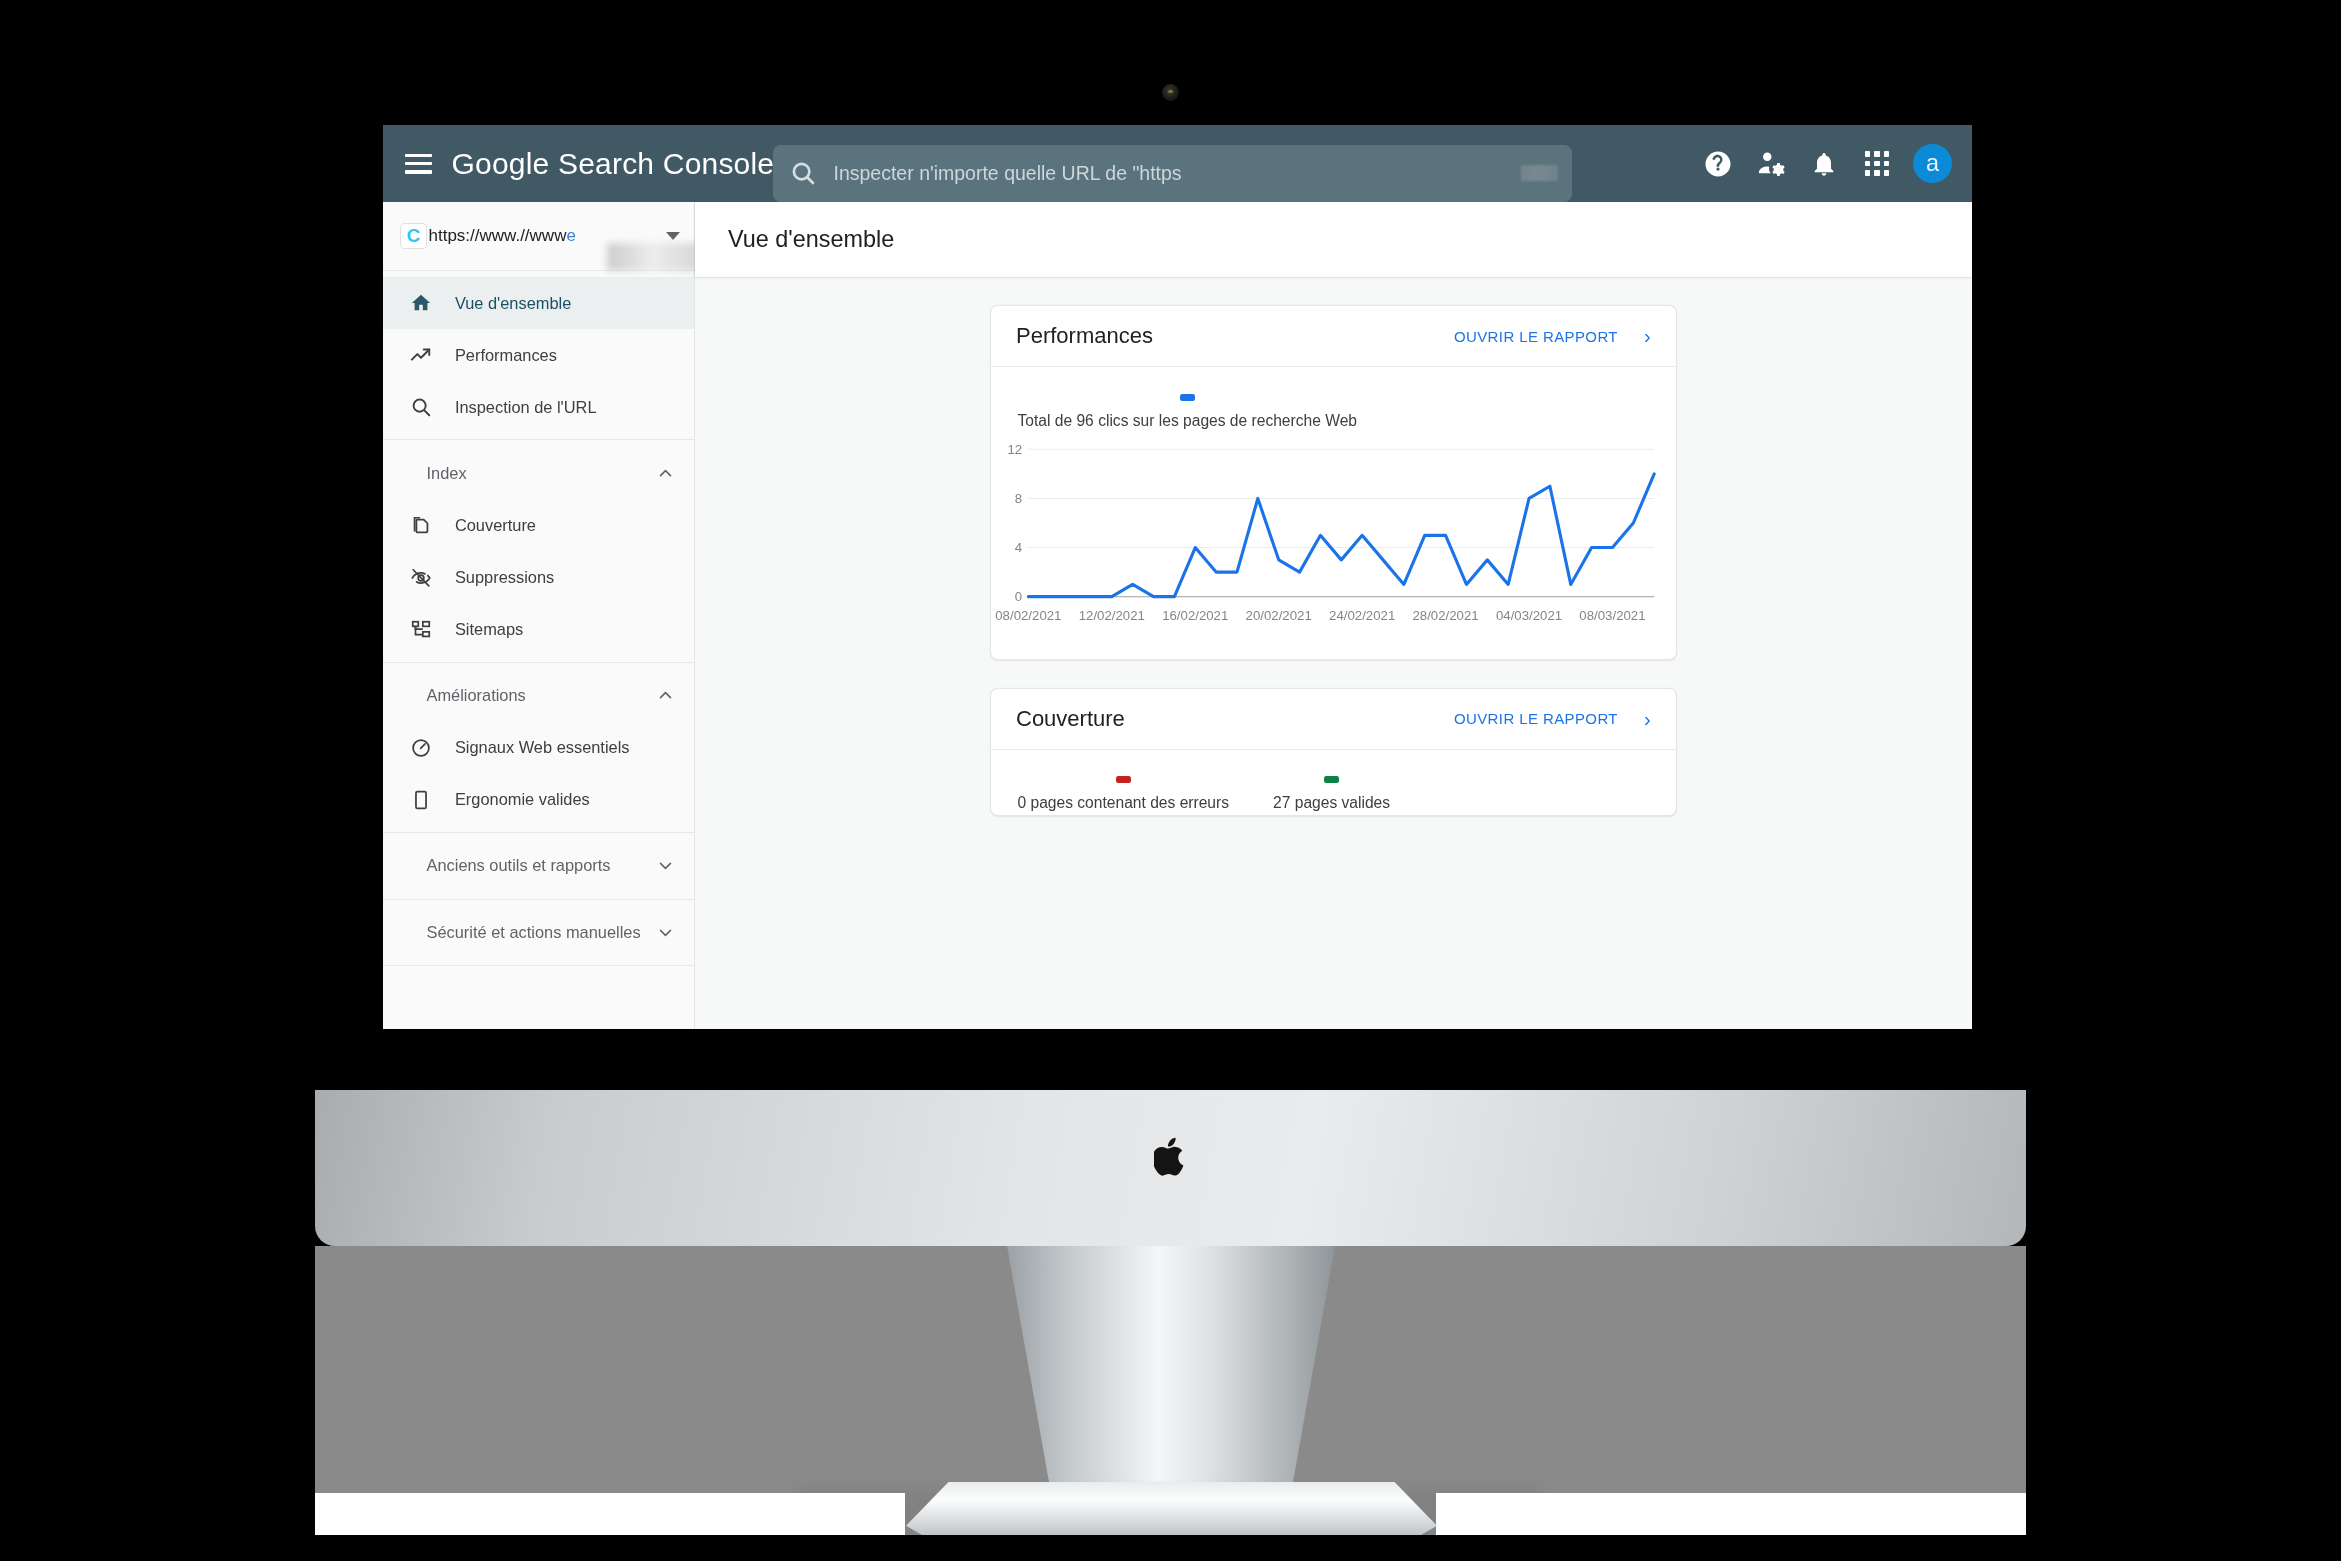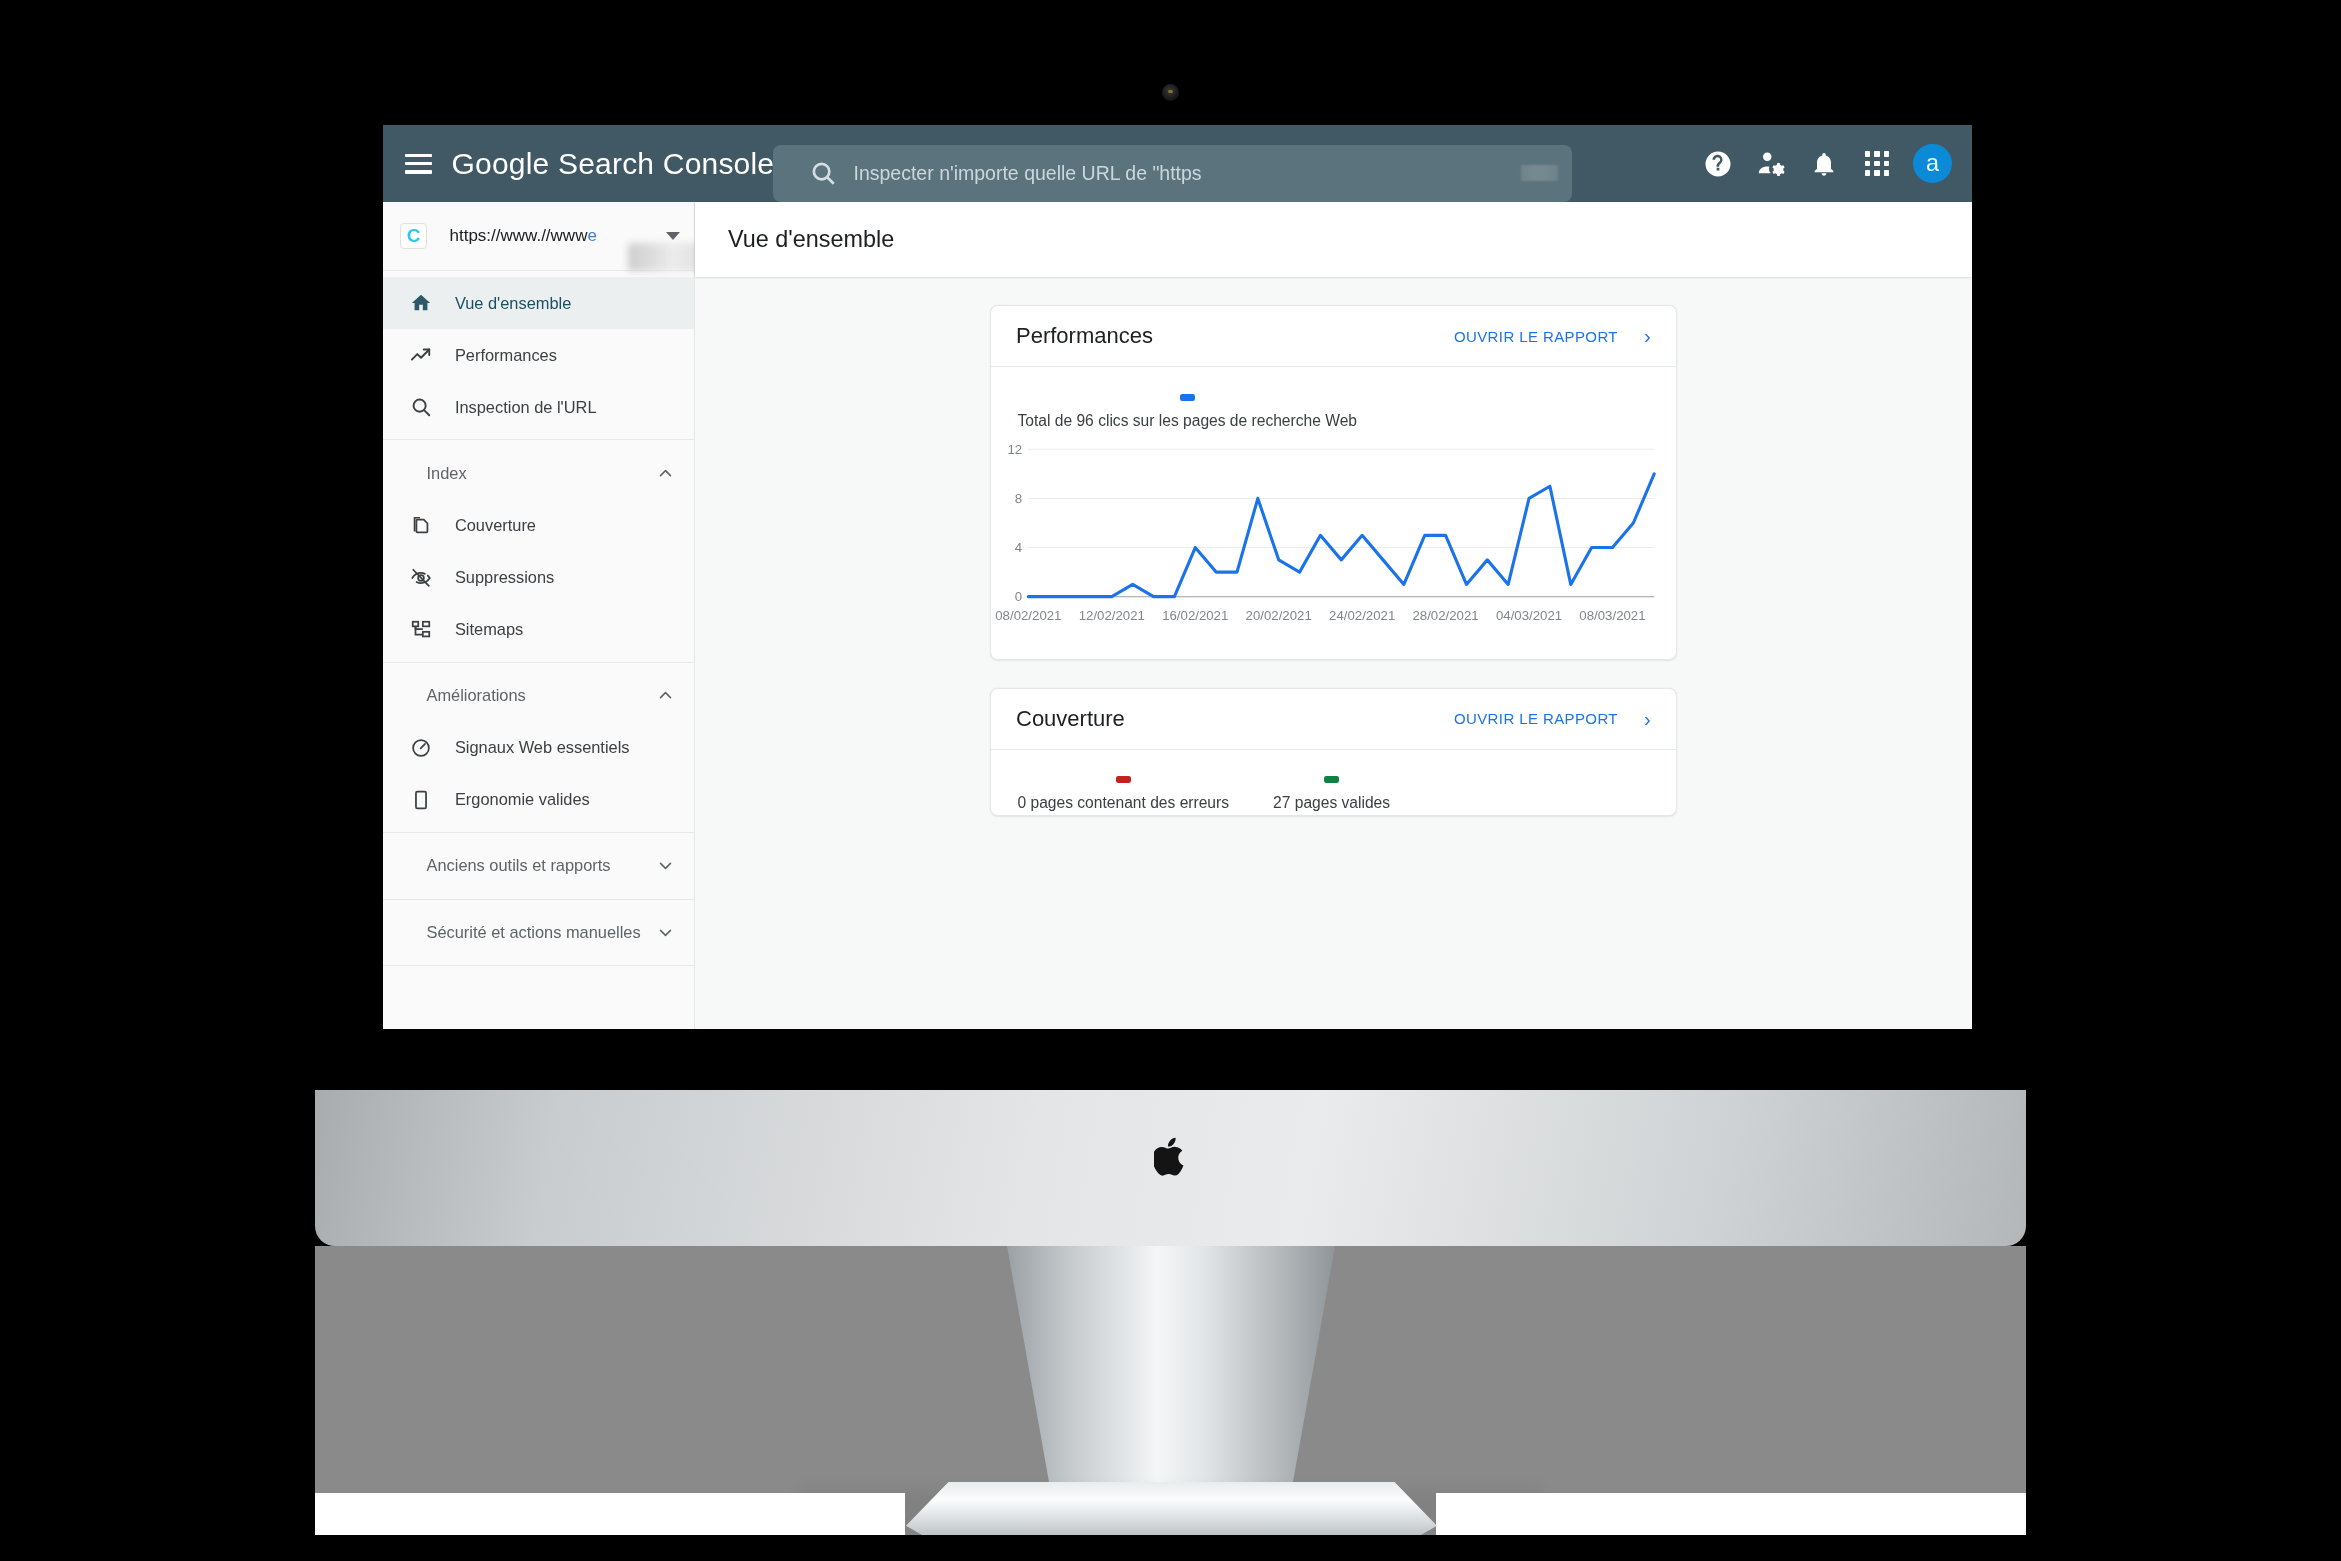--- a/index.html
+++ b/index.html
@@ -39,21 +39,21 @@
   .hamburger { width: 26.5px; height: 20px; margin-left: 22px; display:flex; flex-direction:column; justify-content:space-between; cursor:pointer; }
   .hamburger span { display:block; height:3.1px; background:#fff; border-radius:0.8px; }
   .brand { margin-left: 20px; color: #fff; font-size: 30px; letter-spacing: 0.2px; white-space: nowrap; }
   .brand .g { font-weight: 400; }
   .brand .sc { font-weight: 300; }
 
   .searchwrap {
     position: absolute; left: 390px; top: 19.5px;
     width: 799px; height: 57px;
     background: #5a737c; border-radius: 7.8px;
-    display: flex; align-items: center; padding-left: 20px;
+    display: flex; align-items: center;
   }
   .search-ico { width: 26.5px; height: 26.5px; margin-left: 17px; flex: none; }
   .search-ico circle, .search-ico line { stroke:#d6dee2; fill:none; stroke-width:2.4; }
   .search-input {
     flex: 1; background: transparent; border: 0; outline: none;
     color: #d6dee2; font-size: 19.5px; margin-left: 17px;
     font-family: "Liberation Sans", sans-serif;
   }
   .search-input::placeholder { color: #cdd7db; opacity: 1; }
   .search-redact {
@@ -81,21 +81,21 @@
   }
   .prop-sel {
     height: 69px; display: flex; align-items: center; padding: 0 14px 0 17px;
     border-bottom: 0.8px solid #e6e8e9; cursor: pointer; position: relative;
   }
   .prop-logo {
     width: 26.5px; height: 26.5px; flex: none; border: 0.8px solid #e0e0e0; border-radius: 3.9px;
     background: #fff; display: flex; align-items: center; justify-content: center;
     font-size: 19px; font-weight: 700; color: #2ec5f0; letter-spacing: -0.8px;
   }
-  .prop-url { margin-left: 23px; font-size: 17px; color: #202124; white-space: nowrap; position: relative; }
+  .prop-url { margin-left: 2px; font-size: 17px; color: #202124; white-space: nowrap; position: relative; }
   .prop-url .tail { color:#3c7fd0; }
   .prop-redact {
     position: absolute; left: 178px; top: 17px; width: 92px; height: 28px;
     background: linear-gradient(90deg, rgba(190,190,190,.75), rgba(225,225,225,.55), rgba(200,200,200,.7));
     filter: blur(3.9px); border-radius: 3.1px;
   }
   .caret-down { margin-left: auto; width: 0; height: 0; border-left: 7.8px solid transparent; border-right: 7.8px solid transparent; border-top: 8.6px solid #5f6368; }
 
   .nav-group { border-bottom: 0.8px solid #e6e8e9; padding: 6.2px 0; }
   .nav-item {

